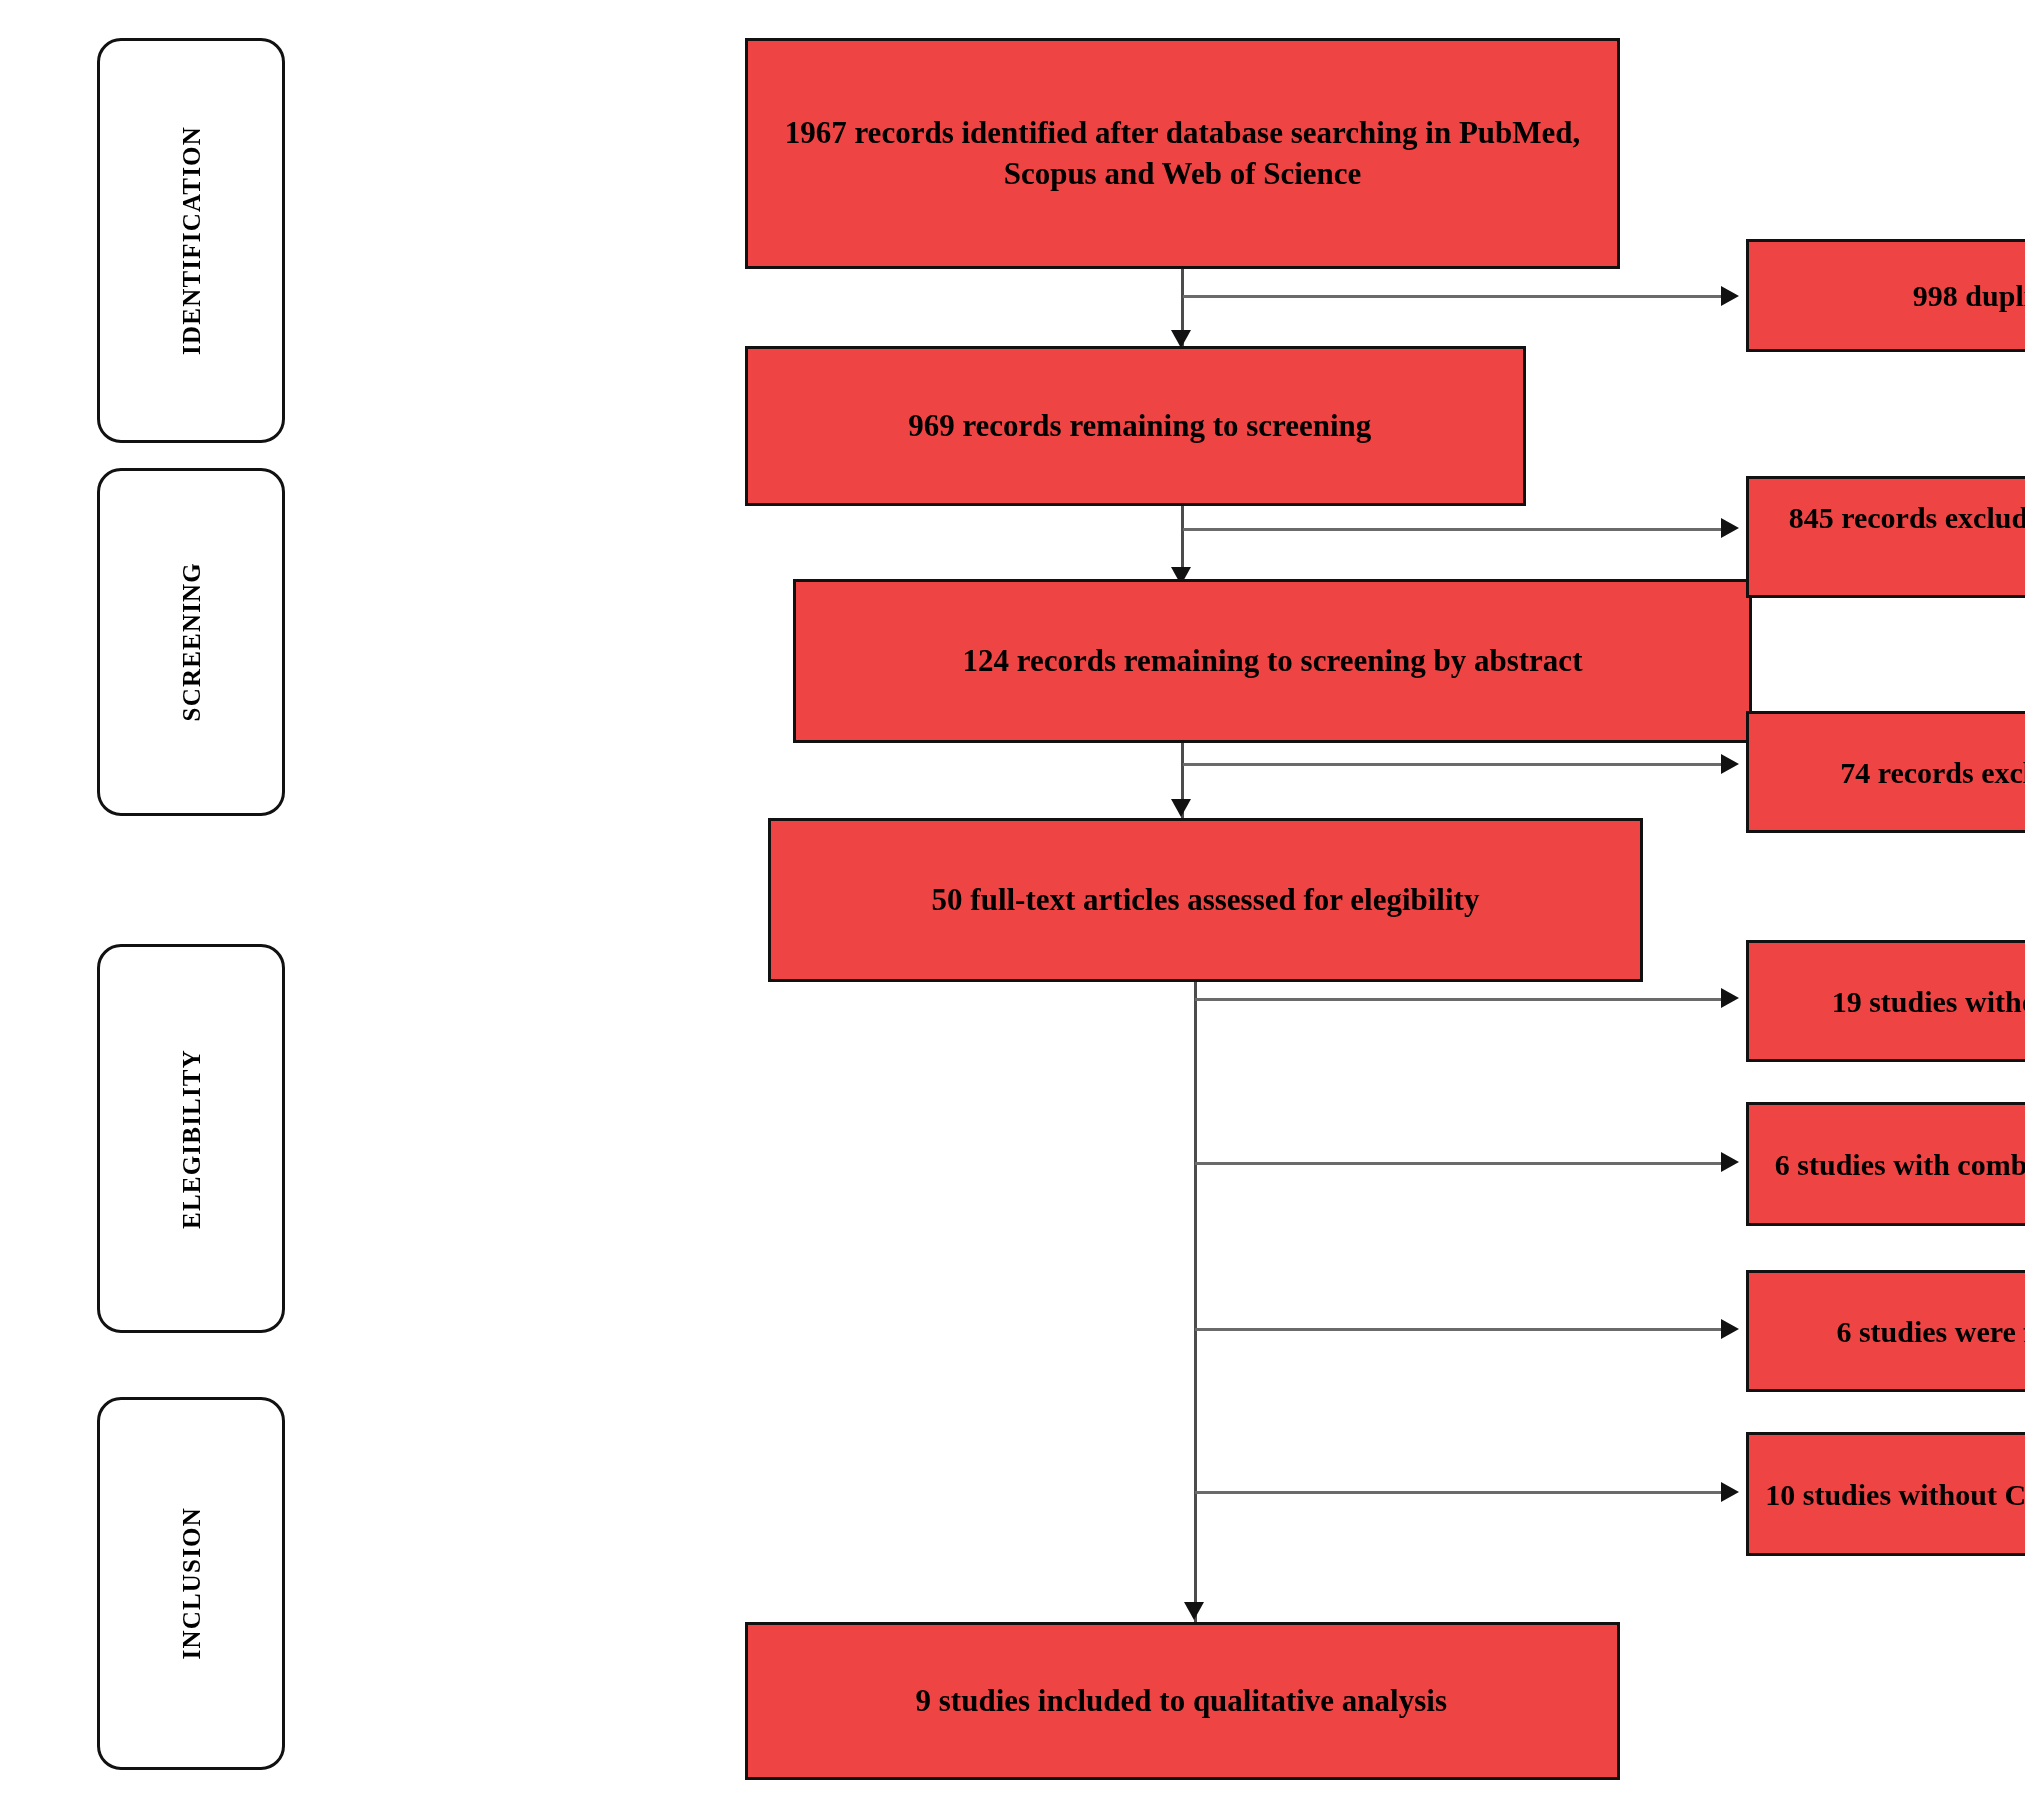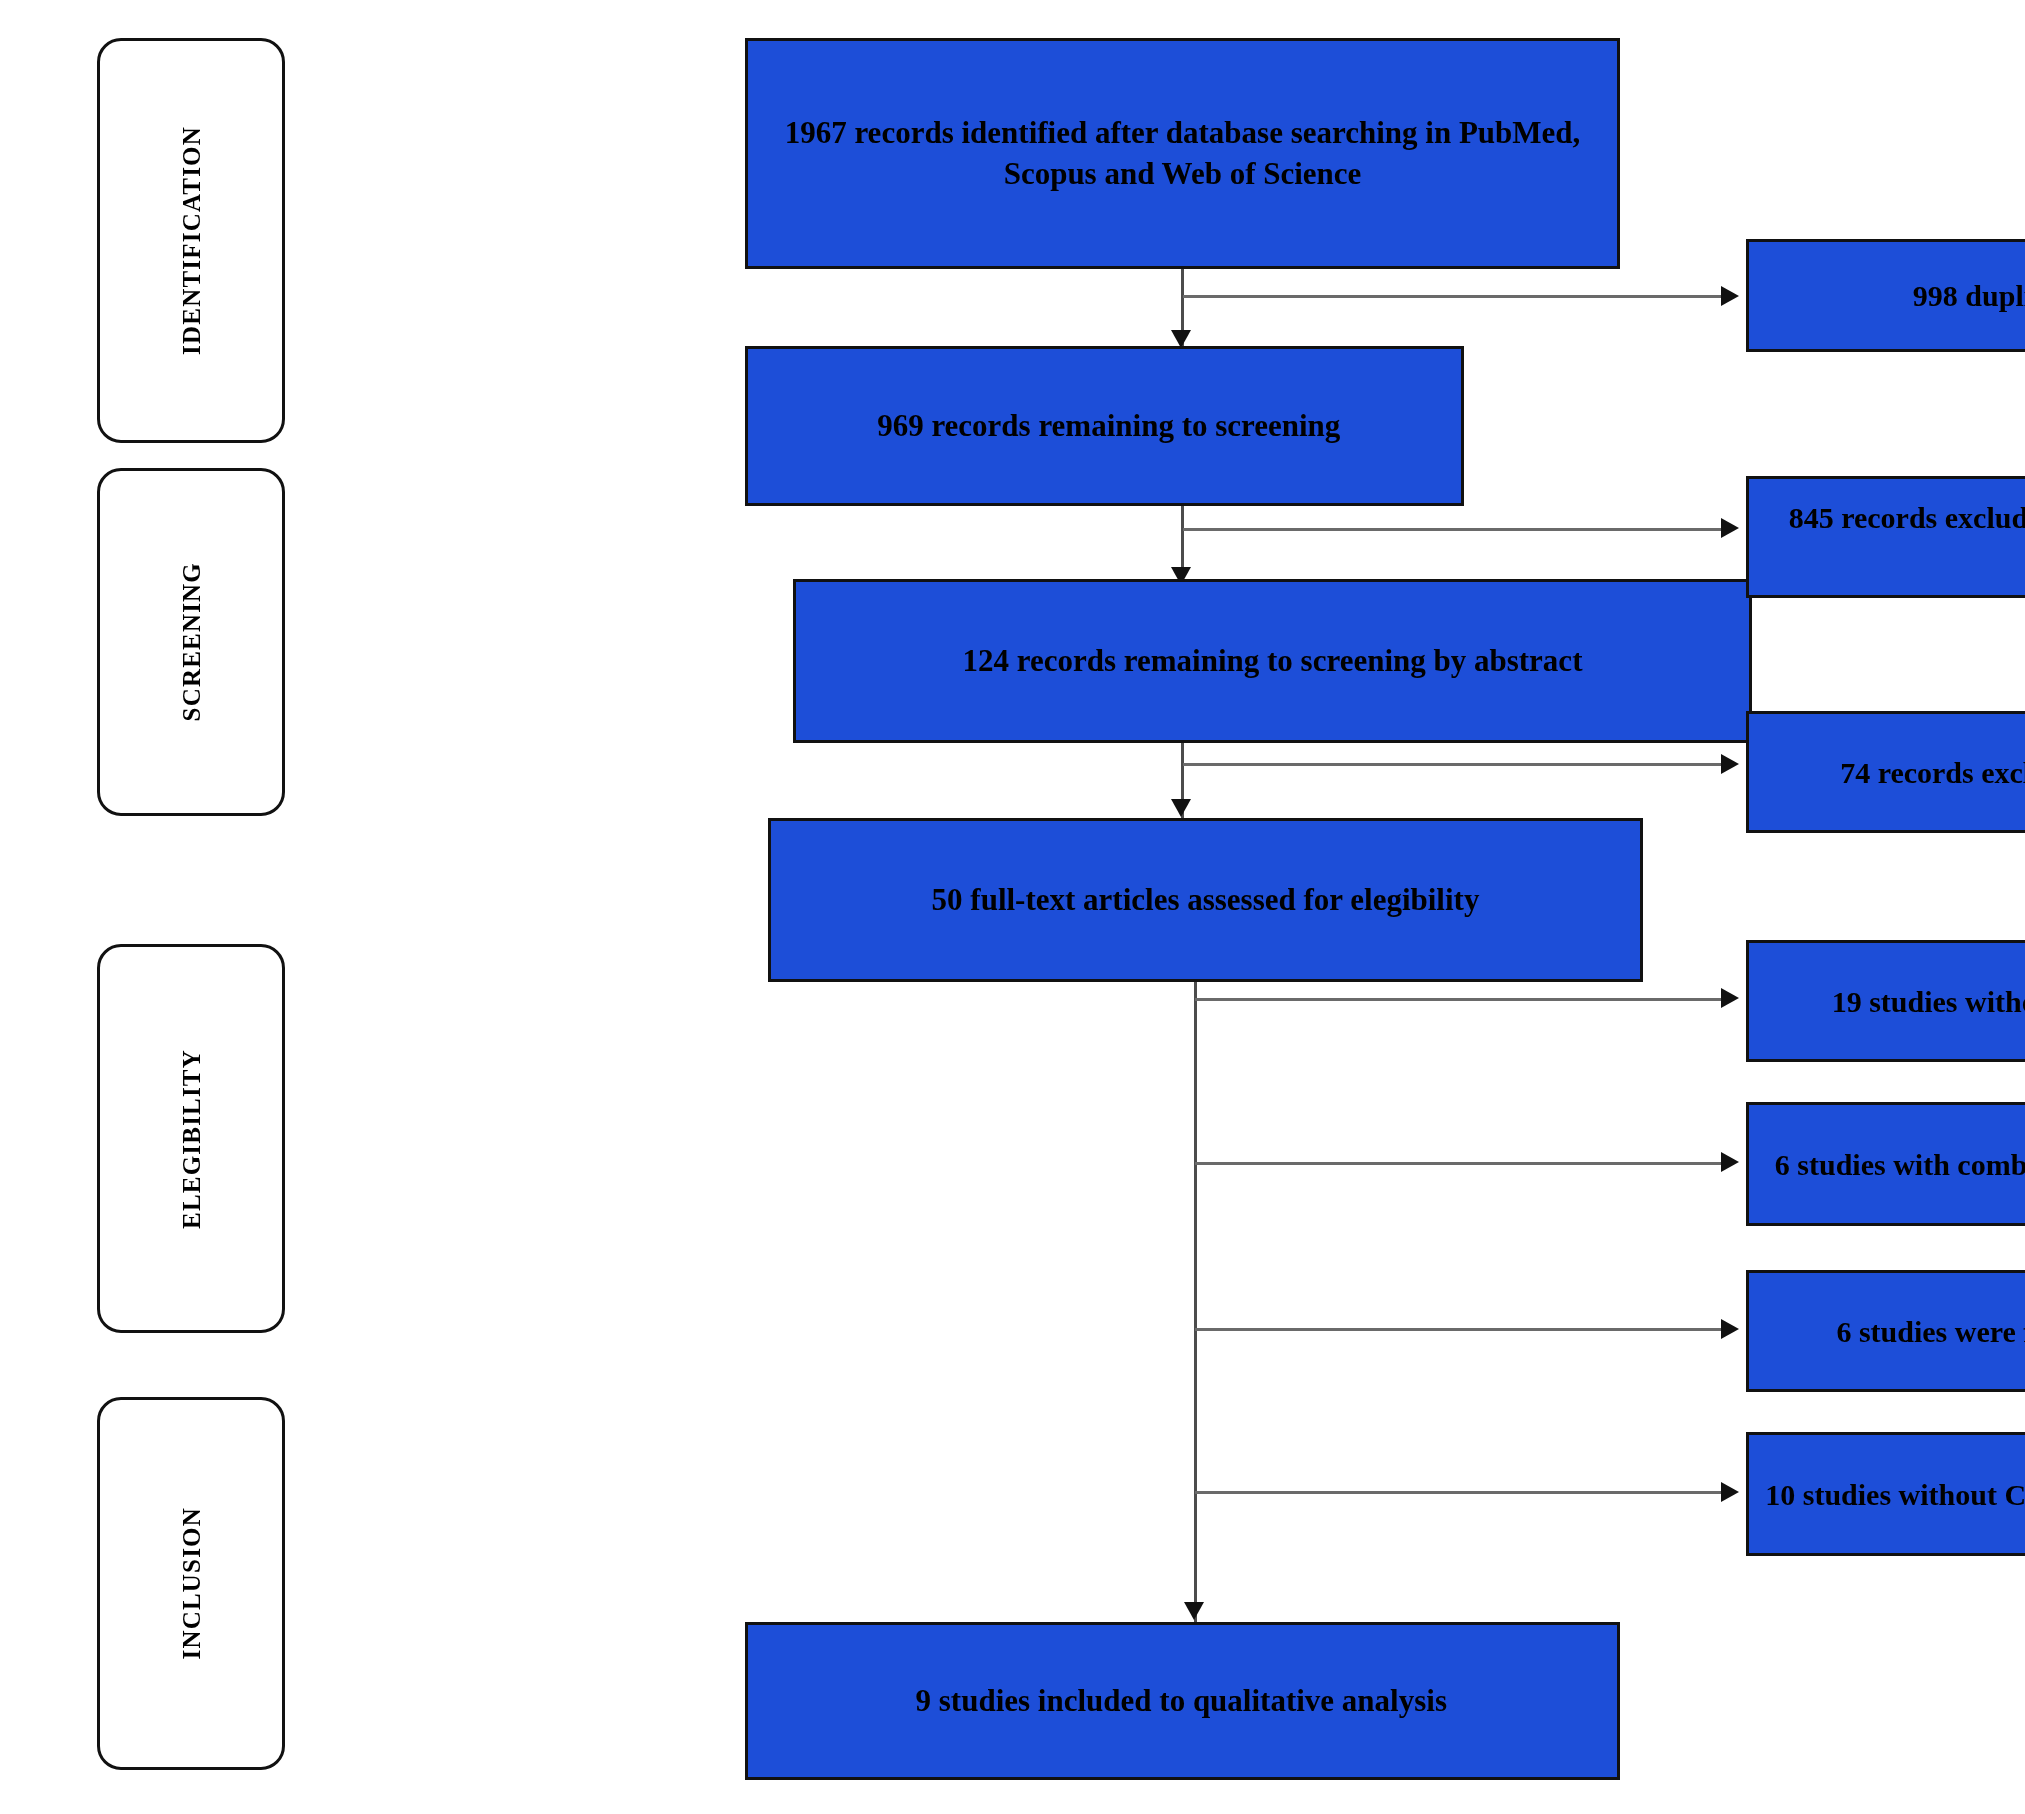--- a/index.html
+++ b/index.html
@@ -23,21 +23,21 @@
     letter-spacing:1.2px;
     color:#000;
     white-space:nowrap;
     line-height:1;
   }
 
   
   .fbox{
     position:absolute;
     border:3.6px solid #111;
-    background:#1d4ed8;
+    background:#ef4444;
     box-sizing:border-box;
     display:flex;align-items:center;justify-content:center;
     text-align:center;
     padding:4px 10.5px;
   }
   .fbox .btxt{
     font-weight:700;
     font-size:31px;
     line-height:1.30;
     color:#000;
@@ -111,21 +111,21 @@
   <div class="hline" style="left:1195px;top:1328px;width:535px;"></div>
   <div class="arrow-right" style="left:1721px;top:1319px;"></div>
 
   <div class="hline" style="left:1195px;top:1491px;width:535px;"></div>
   <div class="arrow-right" style="left:1721px;top:1482px;"></div>
 
   <div class="fbox" style="left:745px;top:38px;width:875px;height:231px;">
     <span class="btxt">1967 records identified after database searching in PubMed, Scopus and Web of Science</span>
   </div>
 
-  <div class="fbox" style="left:745px;top:346px;width:719px;height:160px;padding-left:19px;">
+  <div class="fbox" style="left:745px;top:346px;width:781px;height:160px;padding-left:19px;">
     <span class="btxt">969 records remaining to screening</span>
   </div>
 
   <div class="fbox" style="left:745px;top:579px;width:959px;height:164px;margin-left:48px;">
     <span class="btxt">124 records remaining to screening by abstract</span>
   </div>
 
   <div class="fbox" style="left:745px;top:818px;width:875px;height:164px;margin-left:23px;">
     <span class="btxt">50 full-text articles assessed for elegibility</span>
   </div>

